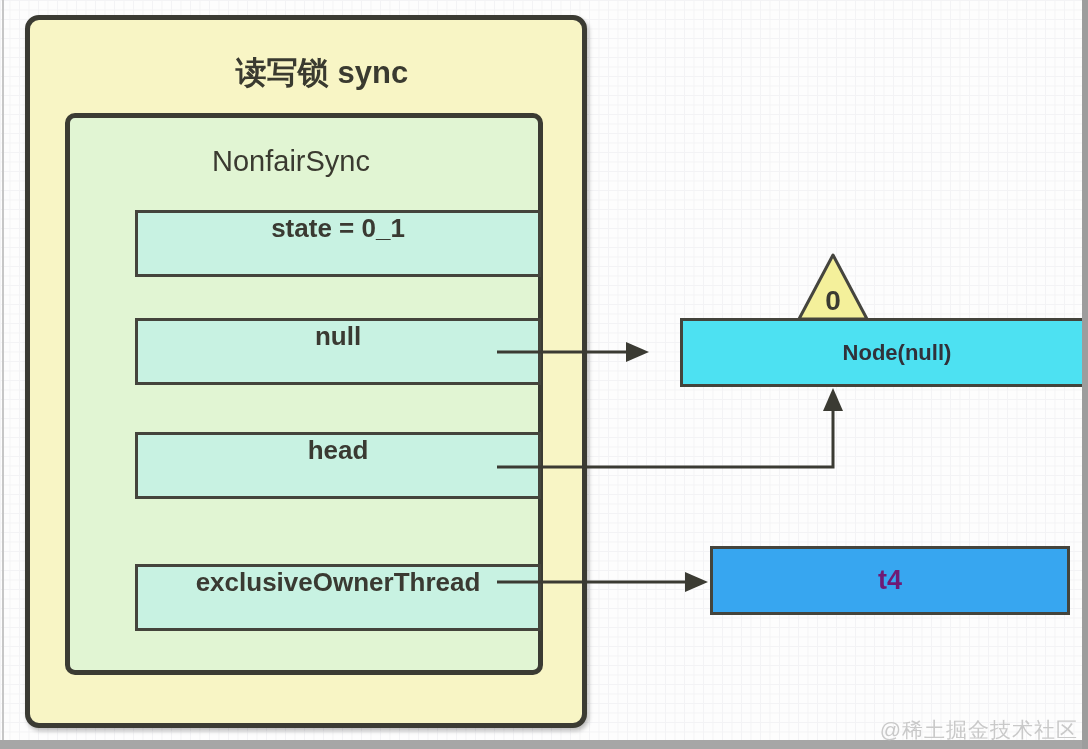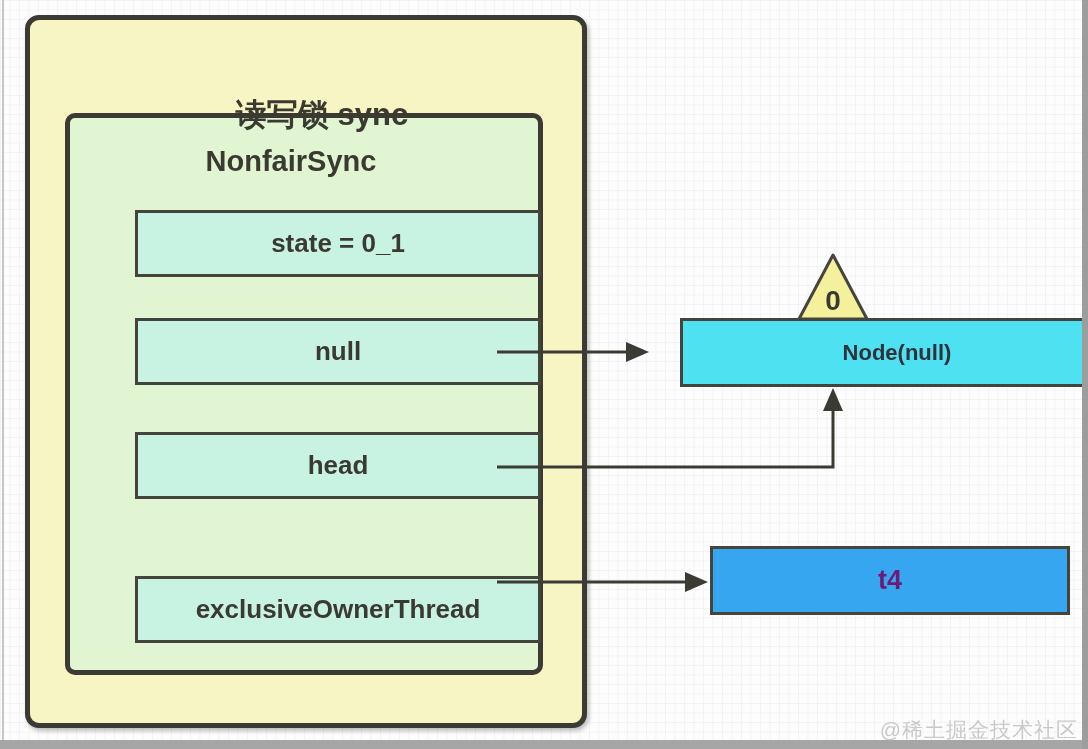--- a/index.html
+++ b/index.html
@@ -39,47 +39,46 @@
     border: 5px solid #3b3b33;
     border-radius: 14px;
     box-shadow: 2px 3px 4px rgba(0,0,0,0.25);
     z-index: 2;
   }
   .outer-title {
     position: absolute; left: 25px; top: 52px; width: 594px;
     text-align: center;
     font-size: 31px; font-weight: bold; color: #3a3a30;
     z-index: 4;
-    margin-top: 42px;
   }
   .inner-box {
     position: absolute; left: 65px; top: 113px; width: 478px; height: 562px;
     background: #e1f5d3;
     border: 5px solid #3b3b33;
     border-radius: 10px;
     z-index: 3;
   }
   .inner-title {
     position: absolute; left: 65px; top: 145px; width: 452px;
     text-align: center;
-    font-size: 29px; font-weight: bold; color: #3a3a30;
+    font-size: 29px; font-weight: normal; color: #3a3a30;
     z-index: 4;
   }
   .field-box {
     position: absolute; left: 135px; width: 406px; height: 67px;
     background: #c8f2e2;
     border: 3px solid #44443c;
-    display: flex; align-items: center; justify-content: center;
+    display: flex; align-items: flex-start; justify-content: center;
     font-size: 26px; font-weight: bold; color: #3a3a32;
     z-index: 5;
   }
   .field-state { top: 210px; }
   .field-head  { top: 318px; }
   .field-tail  { top: 432px; }
-  .field-eot   { top: 576px; }
+  .field-eot   { top: 564px; }
   .node-box {
     position: absolute; left: 650px; top: 318px; width: 434px; height: 69px;
     background: #4de1f2;
     border: 3px solid #44443c;
     display: flex; align-items: center; justify-content: center;
     font-size: 22px; font-weight: bold; color: #31313a;
     z-index: 6;
     margin-left: 30px;
   }
   .t4-box {

